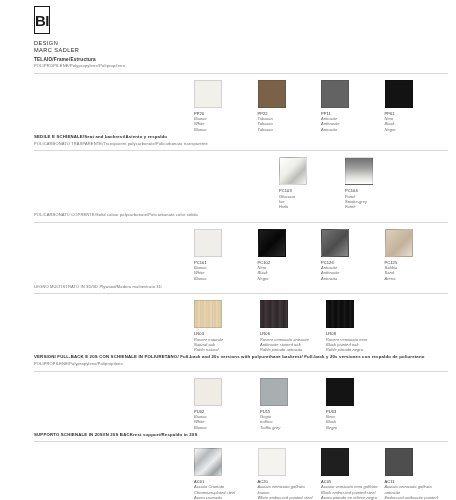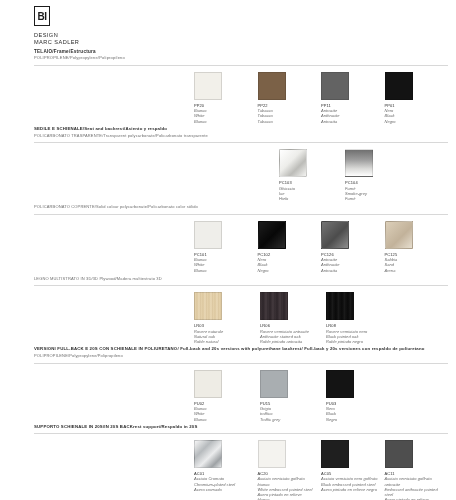--- a/index.html
+++ b/index.html
@@ -8,23 +8,23 @@
     background:#ffffff;
     font-family:"Liberation Sans", sans-serif;
     color:#3c3c3c;
     overflow:hidden;
   }
   .page{position:relative;width:456px;height:500px;box-sizing:border-box;}
 
   
   .header{padding:6px 0 0 34px;}
   .logo{
-    width:16px;height:20px;border:1.6px solid #1c1c1c;
+    width:16px;height:28px;border:1.6px solid #1c1c1c;
     display:flex;align-items:center;justify-content:center;
-    font-size:10px;font-weight:bold;letter-spacing:-0.5px;color:#1c1c1c;
+    font-size:15px;font-weight:bold;letter-spacing:-0.5px;color:#1c1c1c;
     box-sizing:border-box;
   }
   .design-block{margin-top:6px;}
   .design-line{
     font-size:5.6px;letter-spacing:.45px;color:#2a2a2a;line-height:6.6px;
     font-weight:normal;
   }
   .cat-label{
     font-size:4.6px;font-weight:bold;letter-spacing:.25px;color:#2c2c2c;
     line-height:7px;margin-top:3px;

